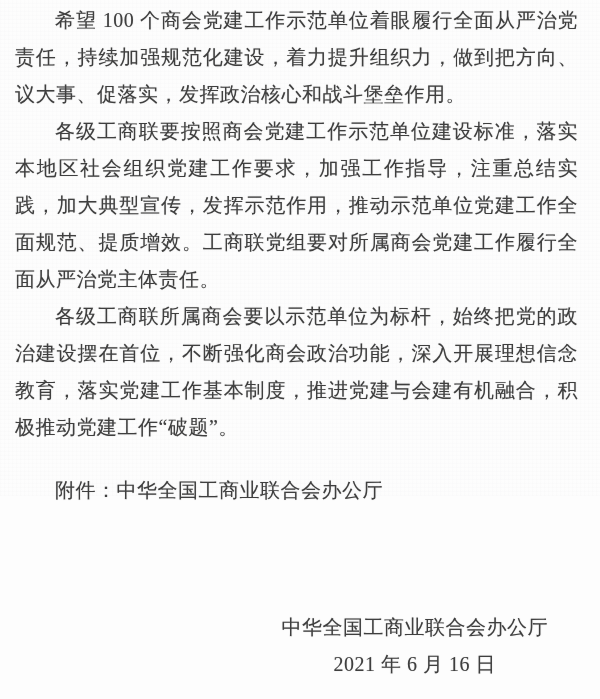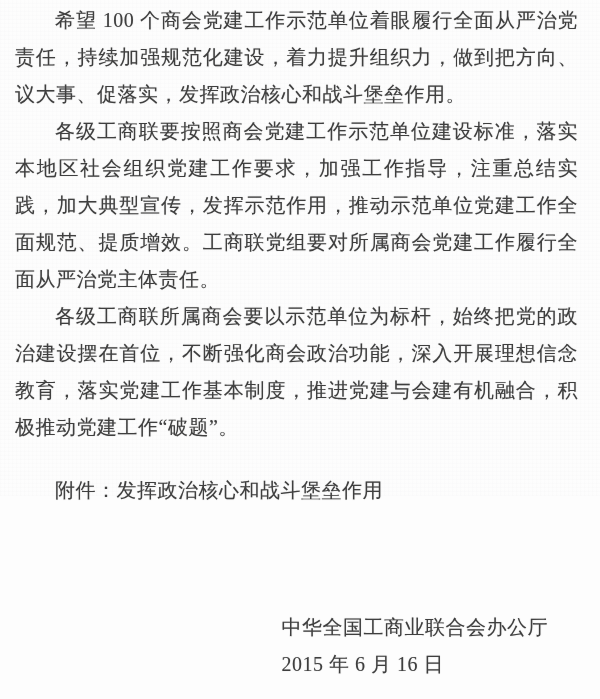--- a/index.html
+++ b/index.html
@@ -41,20 +41,21 @@
     margin-top: 26px;
     text-indent: 2em;
     letter-spacing: 0.5px;
   }
 
   .signature-block {
     margin-top: 100px;
     margin-left: auto;
     margin-right: 30px;
     width: max-content;
+    text-align: center;
   }
 
   .issuer-line {
     letter-spacing: 0.5px;
   }
 
   .date-line {
     letter-spacing: 0.5px;
   }
 </style>
@@ -62,20 +63,20 @@
 <body>
 
 <div class="scan-page">
 
   <p class="body-paragraph">希望 100 个商会党建工作示范单位着眼履行全面从严治党责任，持续加强规范化建设，着力提升组织力，做到把方向、议大事、促落实，发挥政治核心和战斗堡垒作用。</p>
 
   <p class="body-paragraph">各级工商联要按照商会党建工作示范单位建设标准，落实本地区社会组织党建工作要求，加强工作指导，注重总结实践，加大典型宣传，发挥示范作用，推动示范单位党建工作全面规范、提质增效。工商联党组要对所属商会党建工作履行全面从严治党主体责任。</p>
 
   <p class="body-paragraph">各级工商联所属商会要以示范单位为标杆，始终把党的政治建设摆在首位，不断强化商会政治功能，深入开展理想信念教育，落实党建工作基本制度，推进党建与会建有机融合，积极推动党建工作“破题”。</p>
 
-  <p class="attachment-line">附件：发挥政治核心和战斗堡垒作用</p>
+  <p class="attachment-line">附件：中华全国工商业联合会办公厅</p>
 
   <div class="signature-block">
     <div class="issuer-line">中华全国工商业联合会办公厅</div>
-    <div class="date-line">2015 年 6 月 16 日</div>
+    <div class="date-line">2021 年 6 月 16 日</div>
   </div>
 
 </div>
 
 </body></html>

